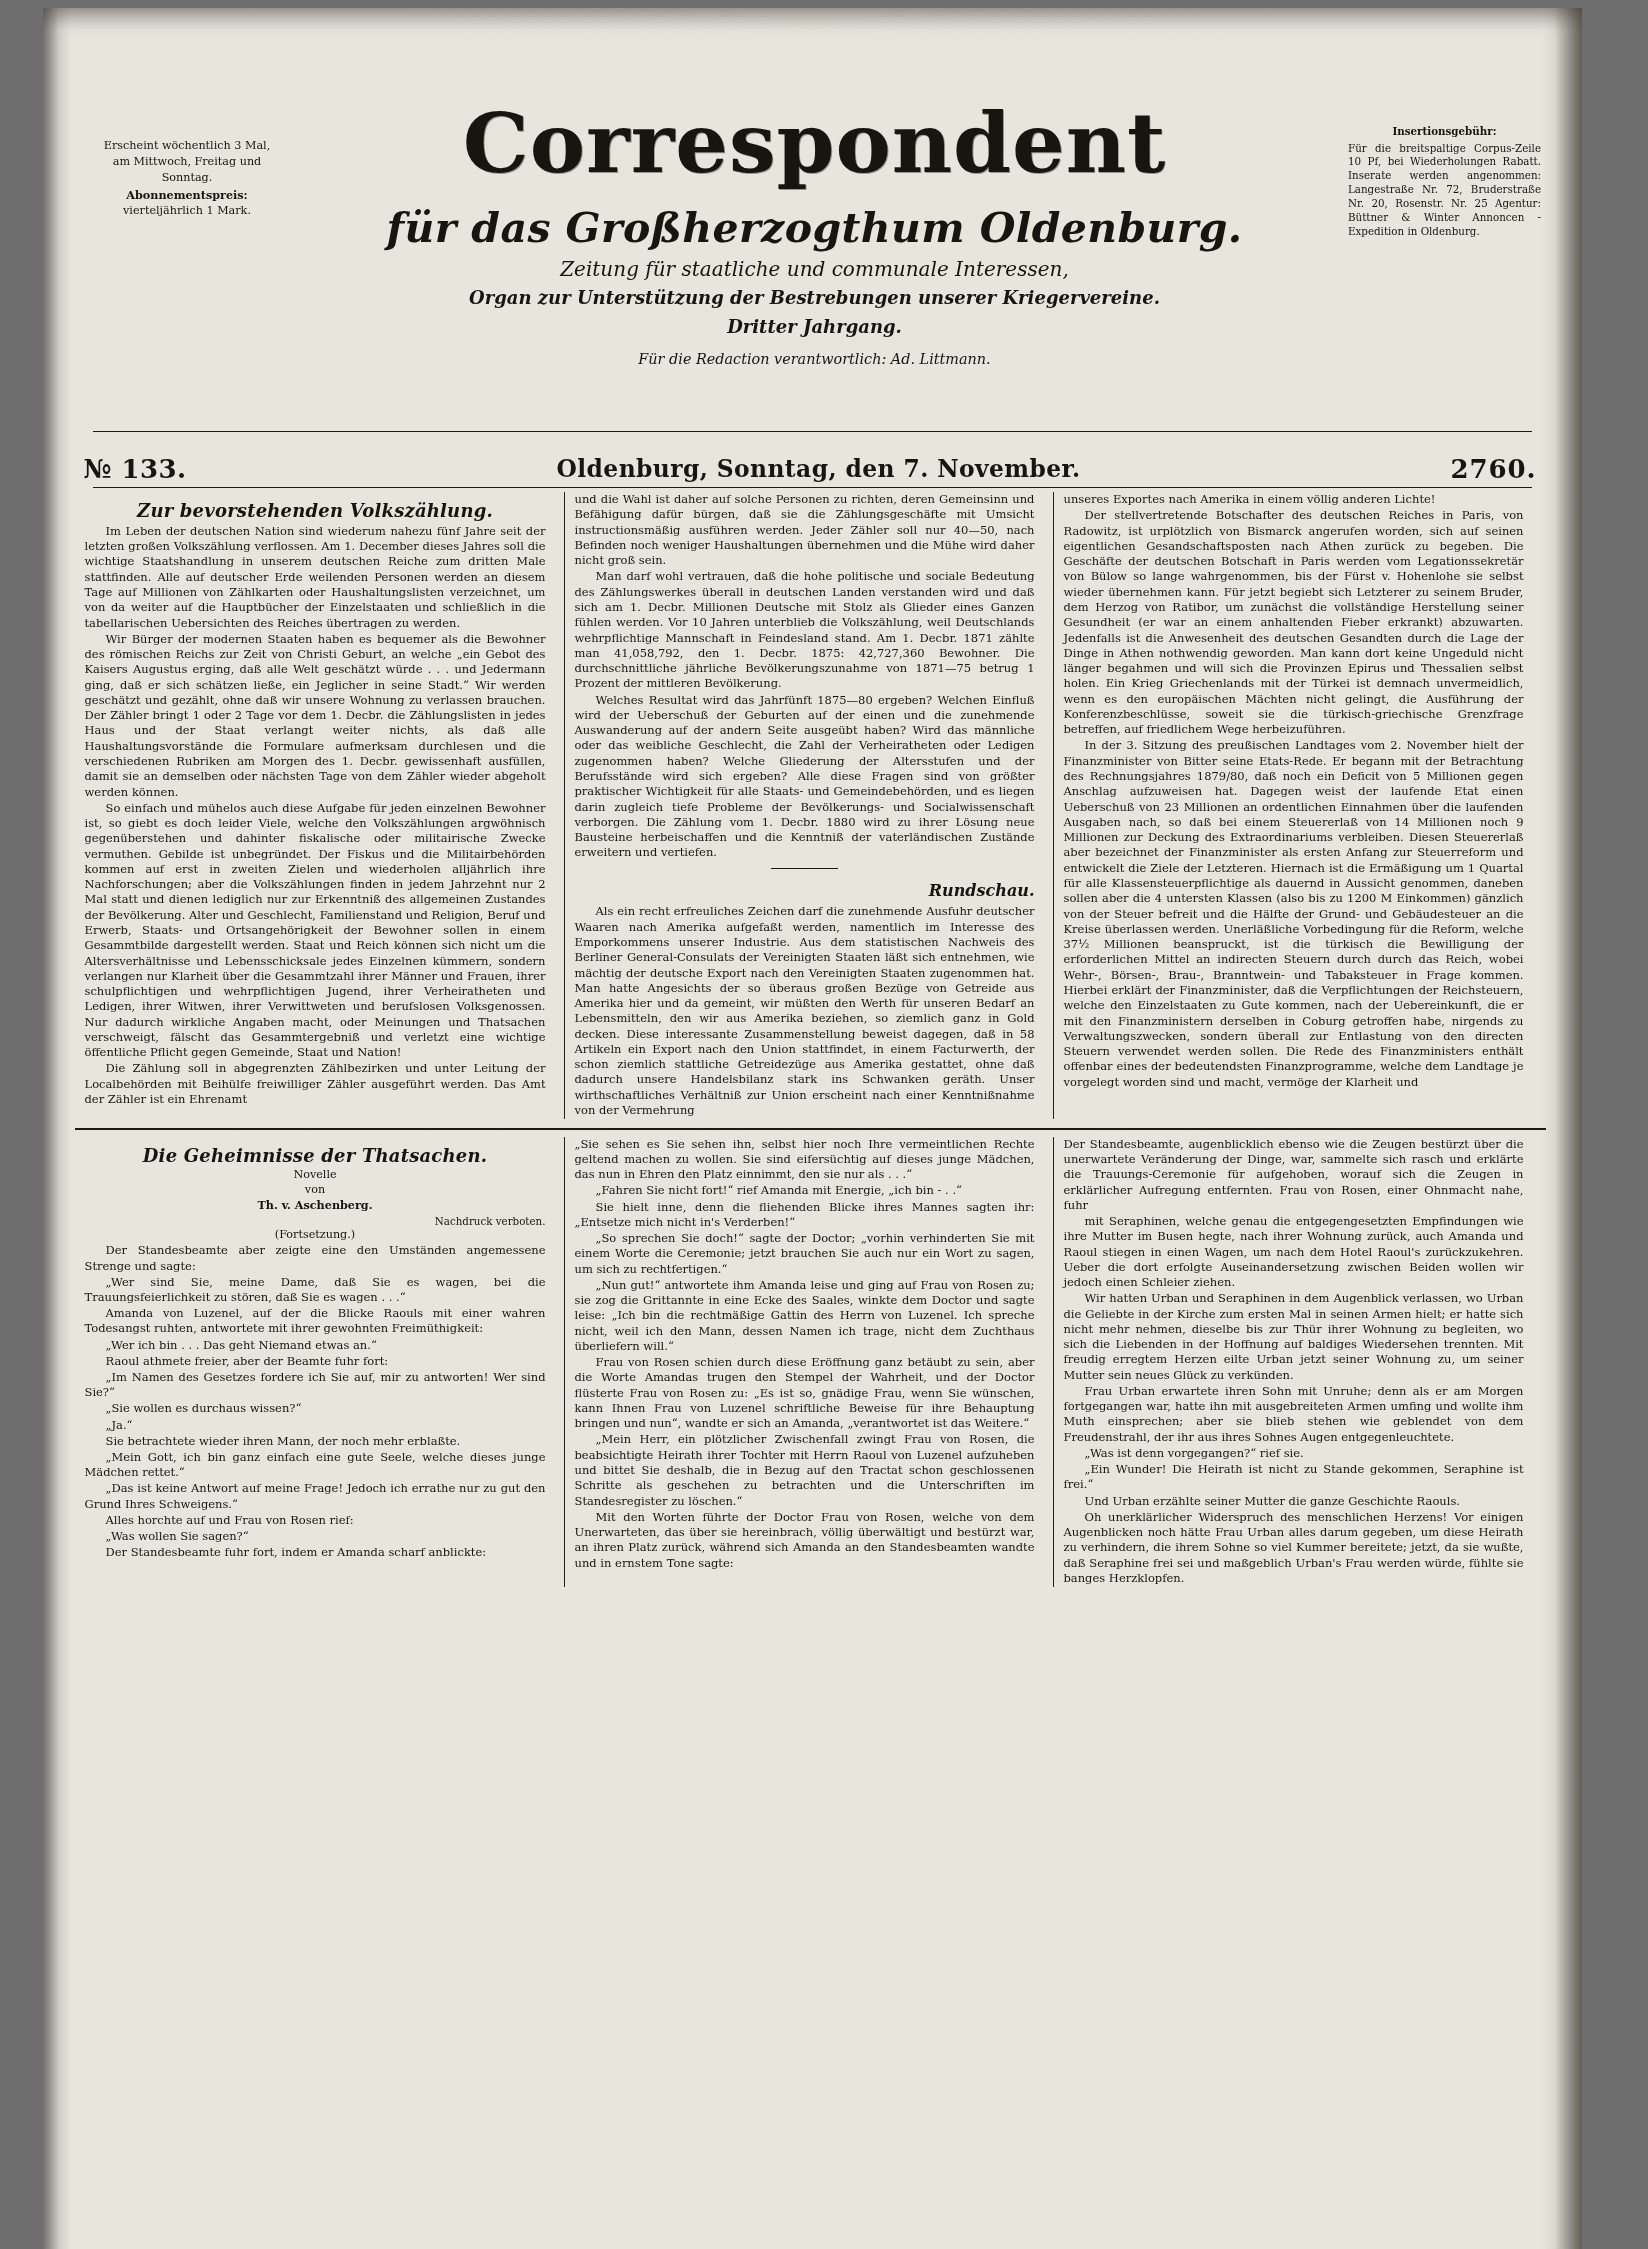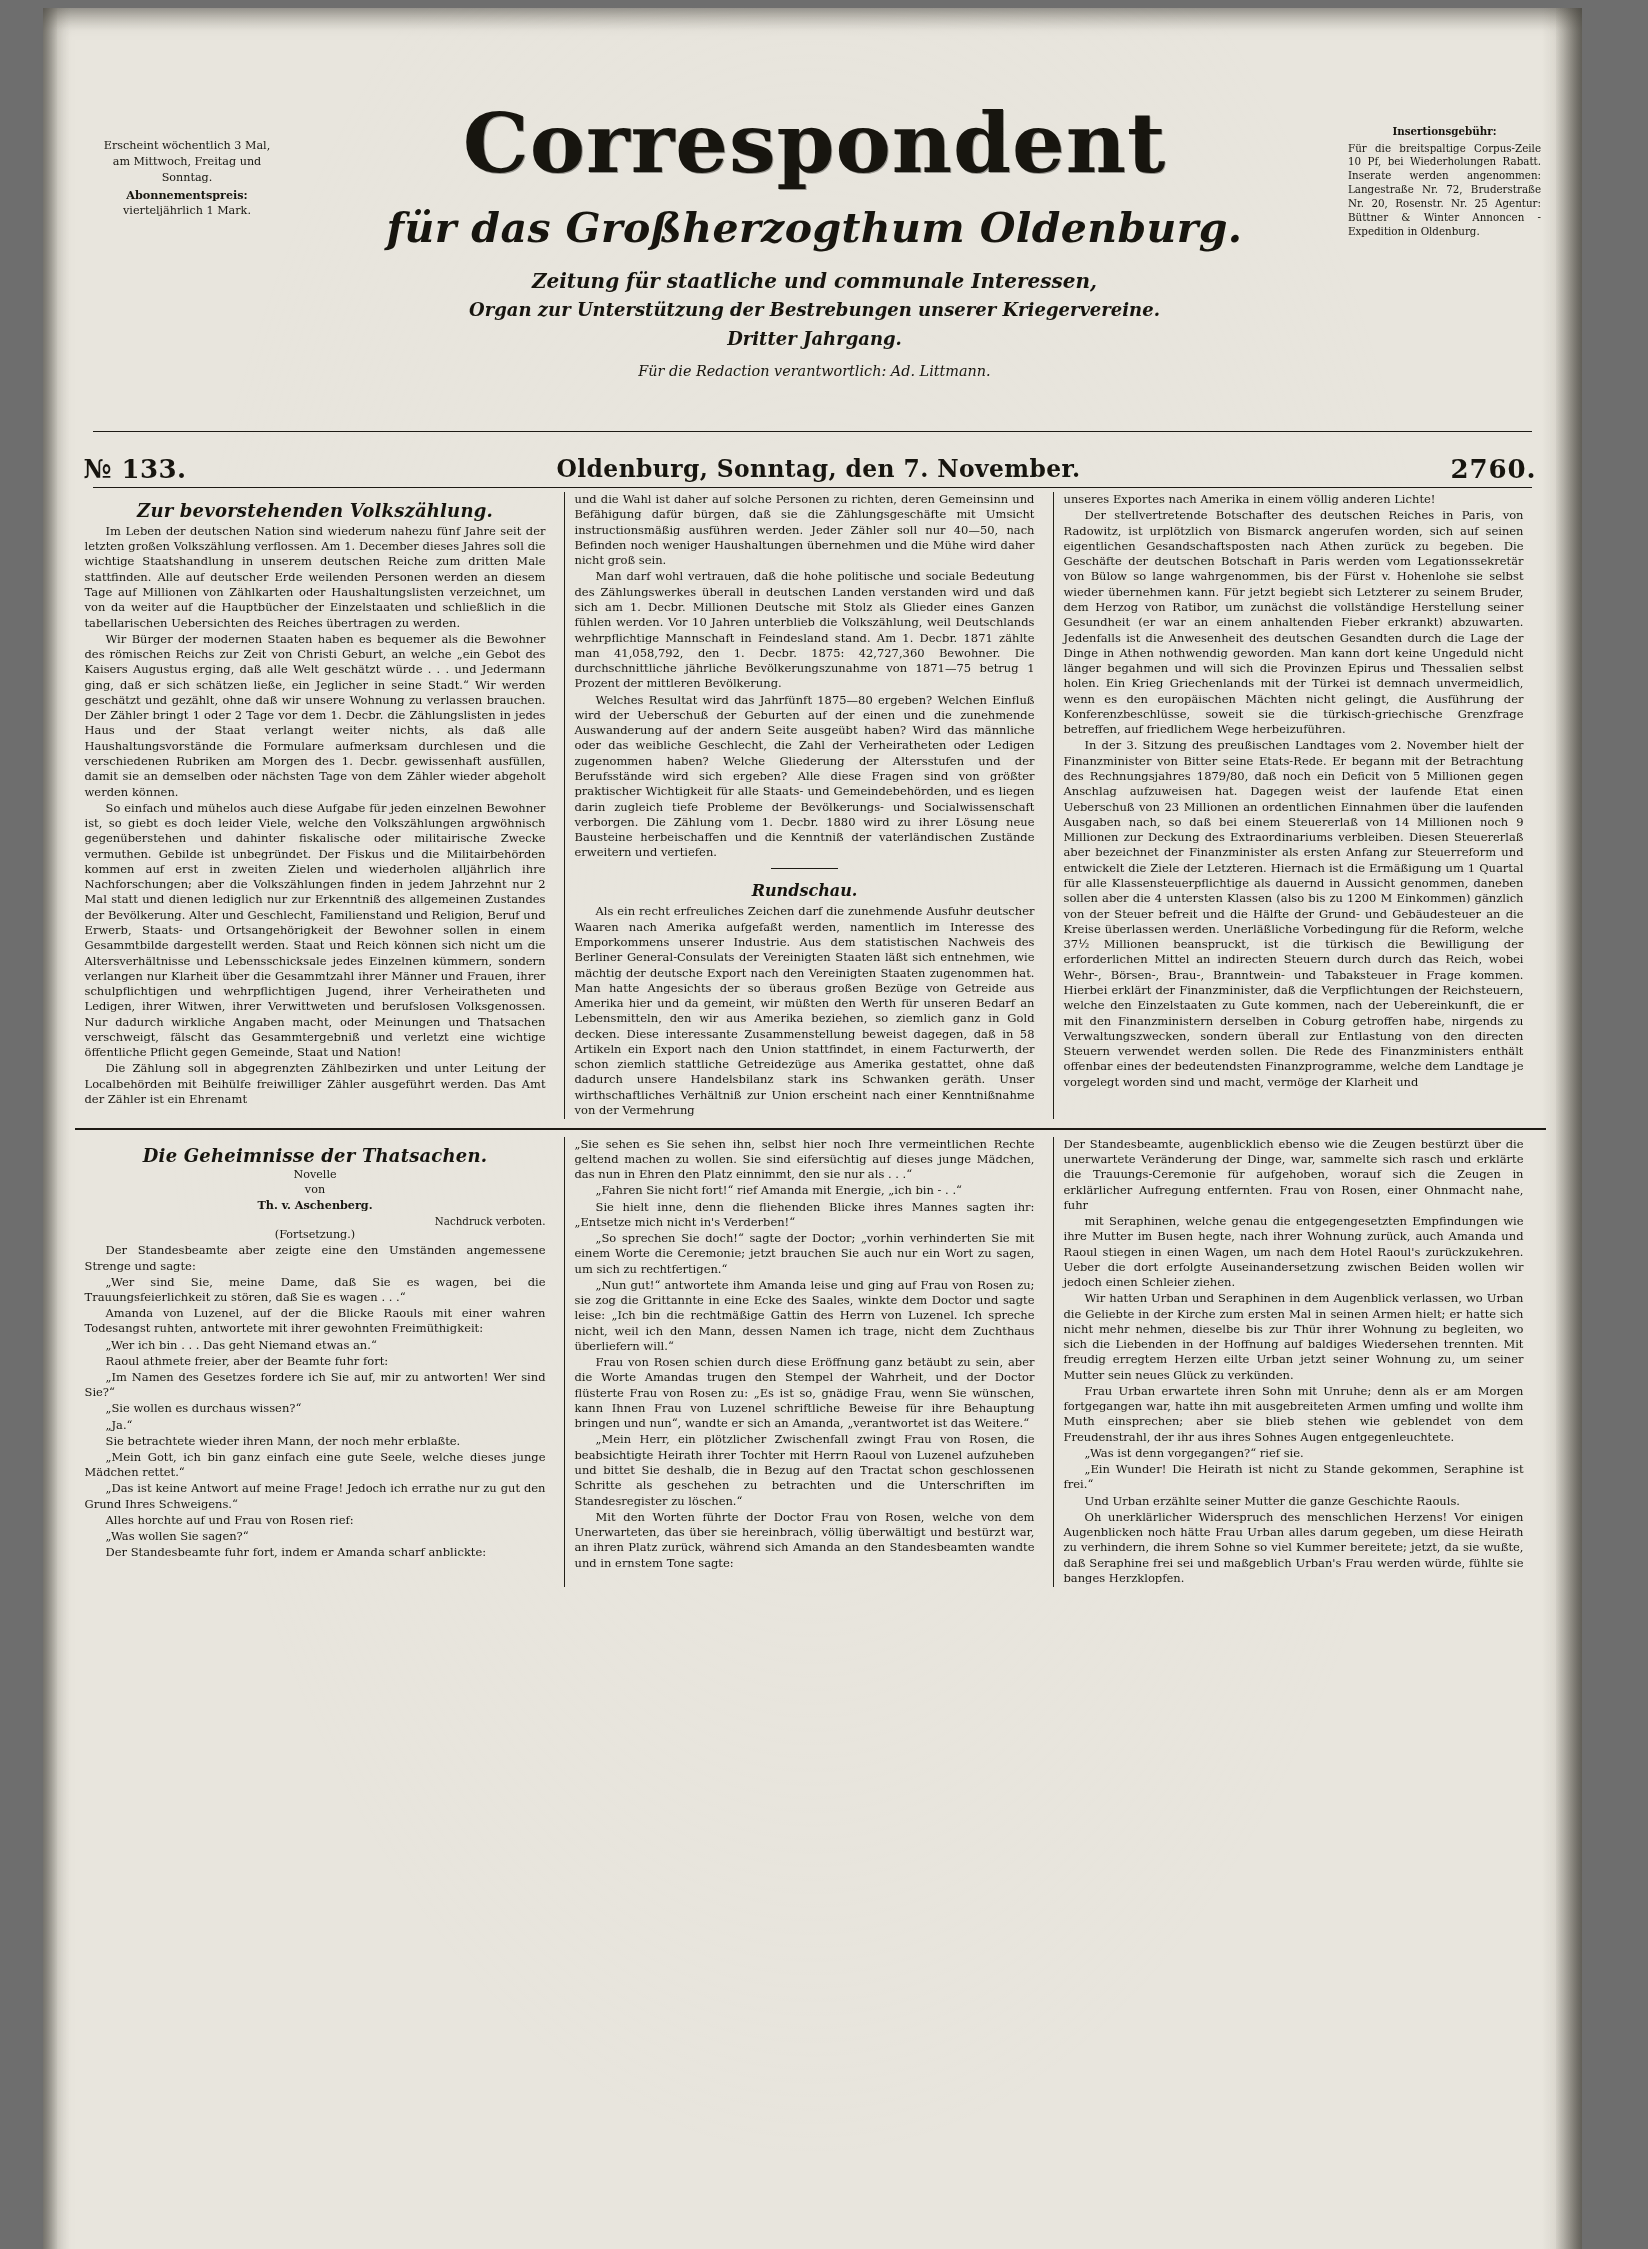--- a/index.html
+++ b/index.html
@@ -118,22 +118,22 @@
   .paper-subtitle {
     font-family: "DejaVu Serif", serif;
     font-weight: bold;
     font-size: 41px;
     margin-top: 19px;
     letter-spacing: 0.4px;
     font-style: italic;
   }
   .paper-tag1 {
     font-size: 20px;
-    font-weight: bold;
-    margin-top: 17px;
+    font-weight: normal;
+    margin-top: 5px;
     font-style: italic;
   }
   .paper-tag2 {
     font-size: 18px;
     font-weight: bold;
     margin-top: 6.3px;
     font-style: italic;
   }
   .paper-tag3 {
     font-size: 18px;
@@ -183,21 +183,21 @@
 
   .headline {
     text-align: center;
     font-weight: bold;
     font-size: 18px;
     font-style: italic;
     margin: 8px 0 2.7px 0;
     letter-spacing: 0.2px;
   }
   .headline-sm {
-    text-align: center;
+    text-align: right;
     font-weight: bold;
     font-size: 16px;
     font-style: italic;
     margin: 11.7px 0 4.5px 0;
   }
   .sub-center {
     text-align: center;
     font-size: 11.2px;
     margin: 1.8px 0;
   }

